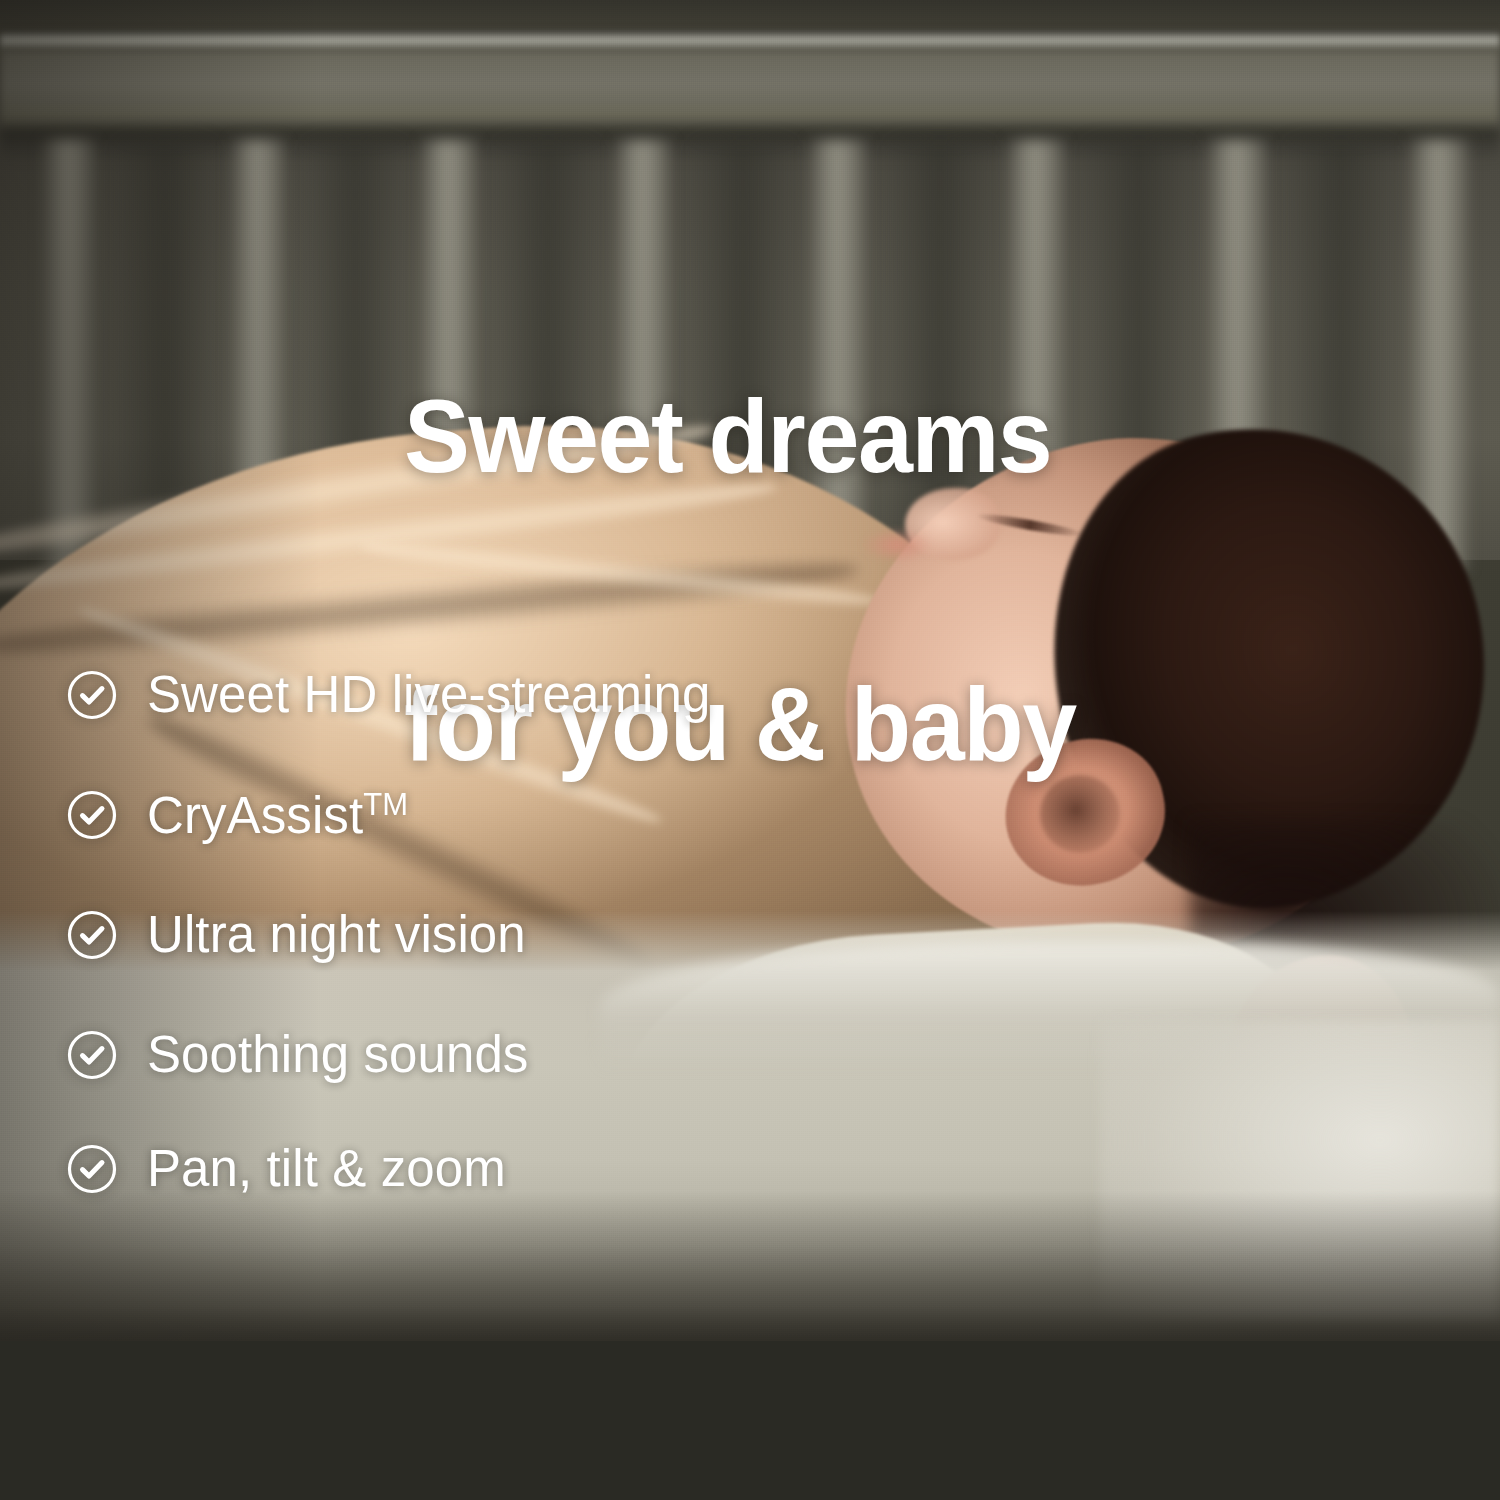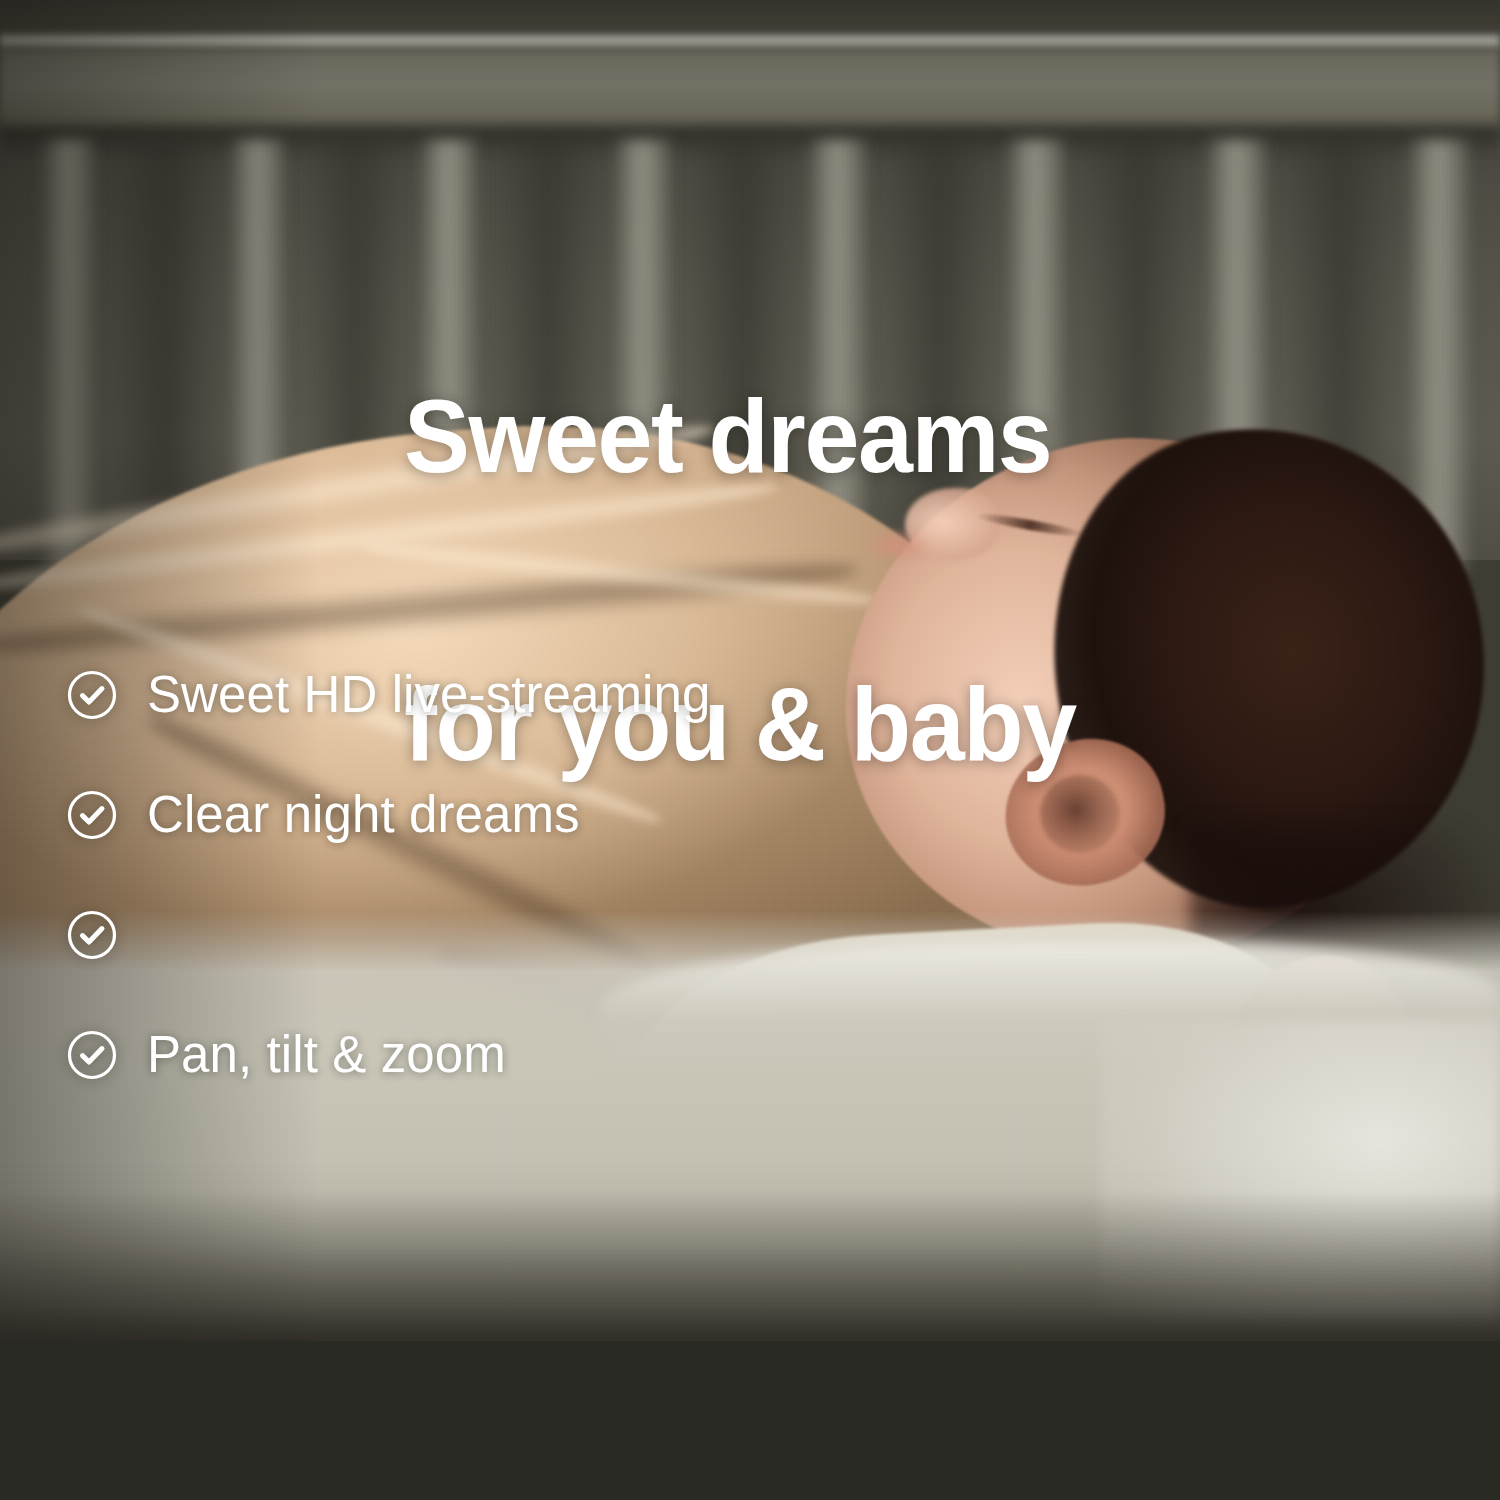--- a/index.html
+++ b/index.html
@@ -337,38 +337,48 @@
       <div class="feature-row">
         <span class="check-icon">
           <svg viewBox="0 0 52 52" aria-hidden="true">
             <circle cx="26" cy="26" r="22.5" fill="none" stroke="#ffffff" stroke-width="3.2"></circle>
             <path d="M16.5 26.6 L23 33 L36 19.6" fill="none" stroke="#ffffff" stroke-width="5" stroke-linecap="round" stroke-linejoin="round"></path>
           </svg>
         </span>
         <span class="feature-label">Sweet HD live-streaming</span>
       </div>
 
-
       <div class="feature-row">
         <span class="check-icon">
           <svg viewBox="0 0 52 52" aria-hidden="true">
             <circle cx="26" cy="26" r="22.5" fill="none" stroke="#ffffff" stroke-width="3.2"></circle>
             <path d="M16.5 26.6 L23 33 L36 19.6" fill="none" stroke="#ffffff" stroke-width="5" stroke-linecap="round" stroke-linejoin="round"></path>
           </svg>
         </span>
-        <span class="feature-label">Clear night dreams</span>
+        <span class="feature-label"><span>CryAssist</span><span class="tm">TM</span></span>
       </div>
 
       <div class="feature-row">
         <span class="check-icon">
           <svg viewBox="0 0 52 52" aria-hidden="true">
             <circle cx="26" cy="26" r="22.5" fill="none" stroke="#ffffff" stroke-width="3.2"></circle>
             <path d="M16.5 26.6 L23 33 L36 19.6" fill="none" stroke="#ffffff" stroke-width="5" stroke-linecap="round" stroke-linejoin="round"></path>
           </svg>
         </span>
+        <span class="feature-label">Ultra night vision</span>
+      </div>
+
+      <div class="feature-row">
+        <span class="check-icon">
+          <svg viewBox="0 0 52 52" aria-hidden="true">
+            <circle cx="26" cy="26" r="22.5" fill="none" stroke="#ffffff" stroke-width="3.2"></circle>
+            <path d="M16.5 26.6 L23 33 L36 19.6" fill="none" stroke="#ffffff" stroke-width="5" stroke-linecap="round" stroke-linejoin="round"></path>
+          </svg>
+        </span>
+        <span class="feature-label">Soothing sounds</span>
       </div>
 
       <div class="feature-row tight">
         <span class="check-icon">
           <svg viewBox="0 0 52 52" aria-hidden="true">
             <circle cx="26" cy="26" r="22.5" fill="none" stroke="#ffffff" stroke-width="3.2"></circle>
             <path d="M16.5 26.6 L23 33 L36 19.6" fill="none" stroke="#ffffff" stroke-width="5" stroke-linecap="round" stroke-linejoin="round"></path>
           </svg>
         </span>
         <span class="feature-label">Pan, tilt &amp; zoom</span>

